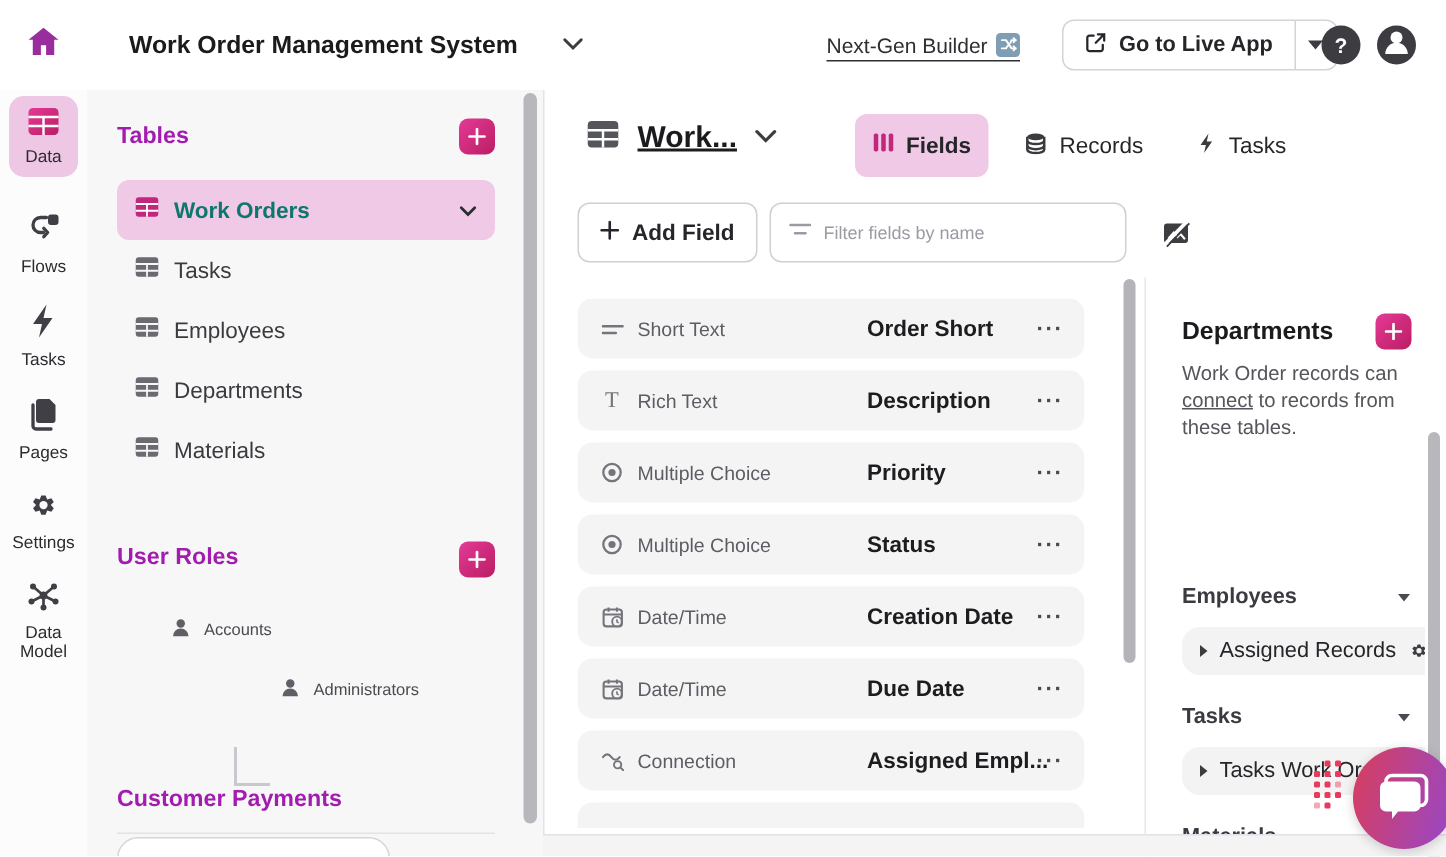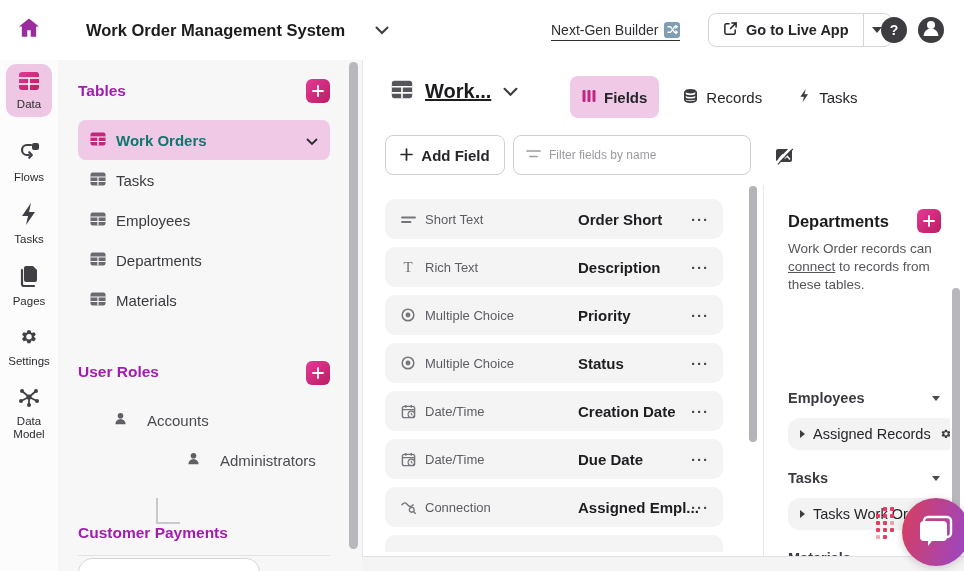--- a/index.html
+++ b/index.html
@@ -37,21 +37,21 @@
   
   .sidebar { position:absolute; left:58px; top:60px; width:304px; height:511px; background:#f7f7f8; overflow:hidden; }
   .side-head { position:absolute; left:20px; font-size:15.5px; font-weight:700; color:#a21caf; }
   .plus-btn { position:absolute; width:24px; height:24px; border-radius:6px;
     background:linear-gradient(135deg,#e43a96,#bb1d63); color:#fff; display:flex; align-items:center; justify-content:center; cursor:pointer; }
   .plus-btn svg { display:block; }
   .table-item { position:absolute; left:20px; width:252px; height:40px; display:flex; align-items:center; gap:10px;
     padding:0 12px; border-radius:8px; font-size:15px; color:#3a3a3f; cursor:pointer; }
   .table-item.active { background:#efc9e6; color:#0f766e; font-weight:600; }
   .table-item .chev { margin-left:auto; }
-  .role-item { position:absolute; display:flex; align-items:center; gap:19px; font-size:15px; color:#4a4a50; cursor:pointer; }
+  .role-item { position:absolute; display:flex; align-items:center; gap:8px; font-size:11px; color:#4a4a50; cursor:pointer; }
   .tree-line { position:absolute; left:98px; top:438px; width:24px; height:26px;
     border-left:2px solid #c9c9cd; border-bottom:2px solid #c9c9cd; }
   .side-divider { position:absolute; left:20px; top:495px; width:252px; height:1px; background:#e3e3e6; }
   .side-bottom-box { position:absolute; left:20px; top:498px; width:182px; height:30px; border:1px solid #d6d6da; border-radius:14px; background:#fff; }
   .sb-scroll { position:absolute; left:291px; top:2px; width:9px; height:487px; border-radius:5px; background:#b7b7bc; }
 
   
   .main { position:absolute; left:362px; top:60px; width:602px; height:496px; background:#fff; border-left:1px solid #e4e4e7; }
   .title-row { position:absolute; left:28px; top:20px; display:flex; align-items:center; gap:12px; cursor:pointer;text-decoration:underline; }
   .table-title { font-size:20px; font-weight:700; color:#1b1b1e; }

